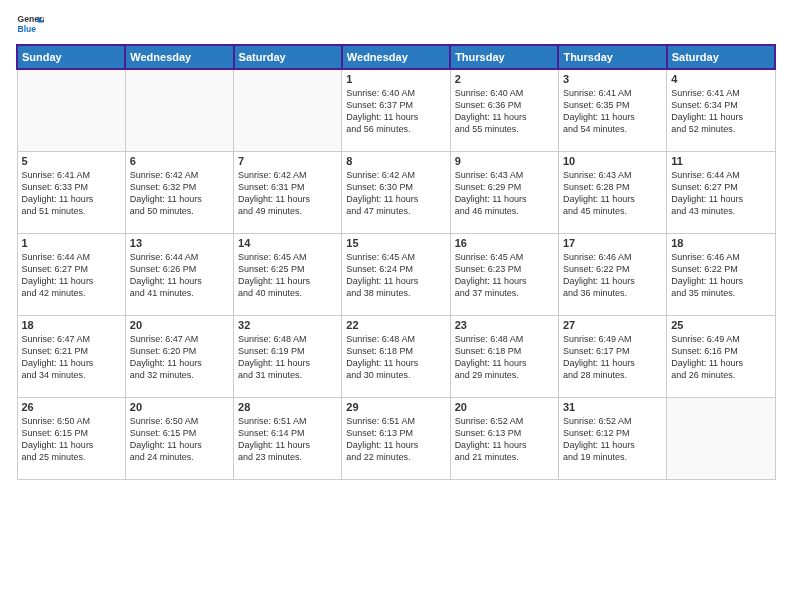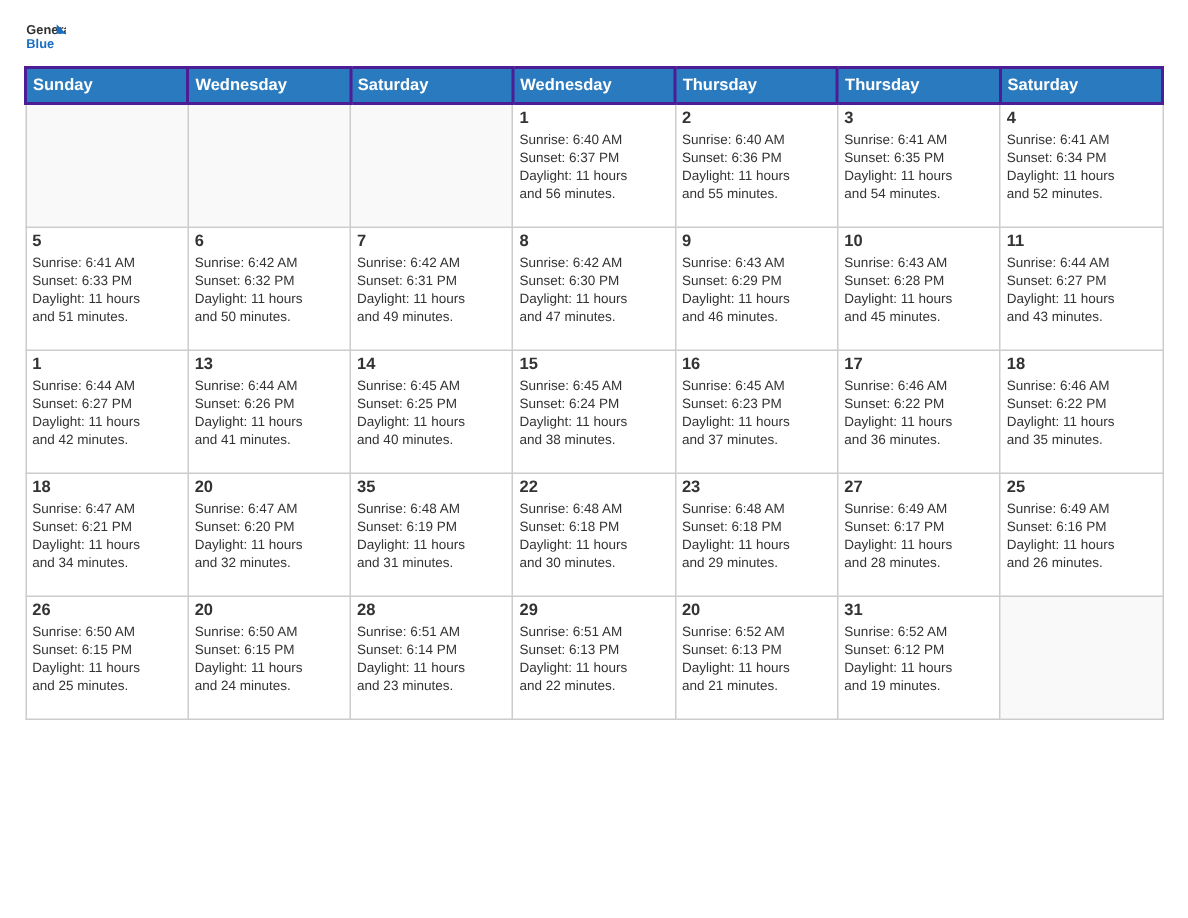--- a/index.html
+++ b/index.html
@@ -258,21 +258,21 @@
 and 34 minutes.</div>
           </td>
           <td>
             <span class="day-num">20</span>
             <div class="day-info" style="white-space: pre-line;">Sunrise: 6:47 AM
 Sunset: 6:20 PM
 Daylight: 11 hours
 and 32 minutes.</div>
           </td>
           <td>
-            <span class="day-num">35</span>
+            <span class="day-num">32</span>
             <div class="day-info" style="white-space: pre-line;">Sunrise: 6:48 AM
 Sunset: 6:19 PM
 Daylight: 11 hours
 and 31 minutes.</div>
           </td>
           <td>
             <span class="day-num">22</span>
             <div class="day-info" style="white-space: pre-line;">Sunrise: 6:48 AM
 Sunset: 6:18 PM
 Daylight: 11 hours

